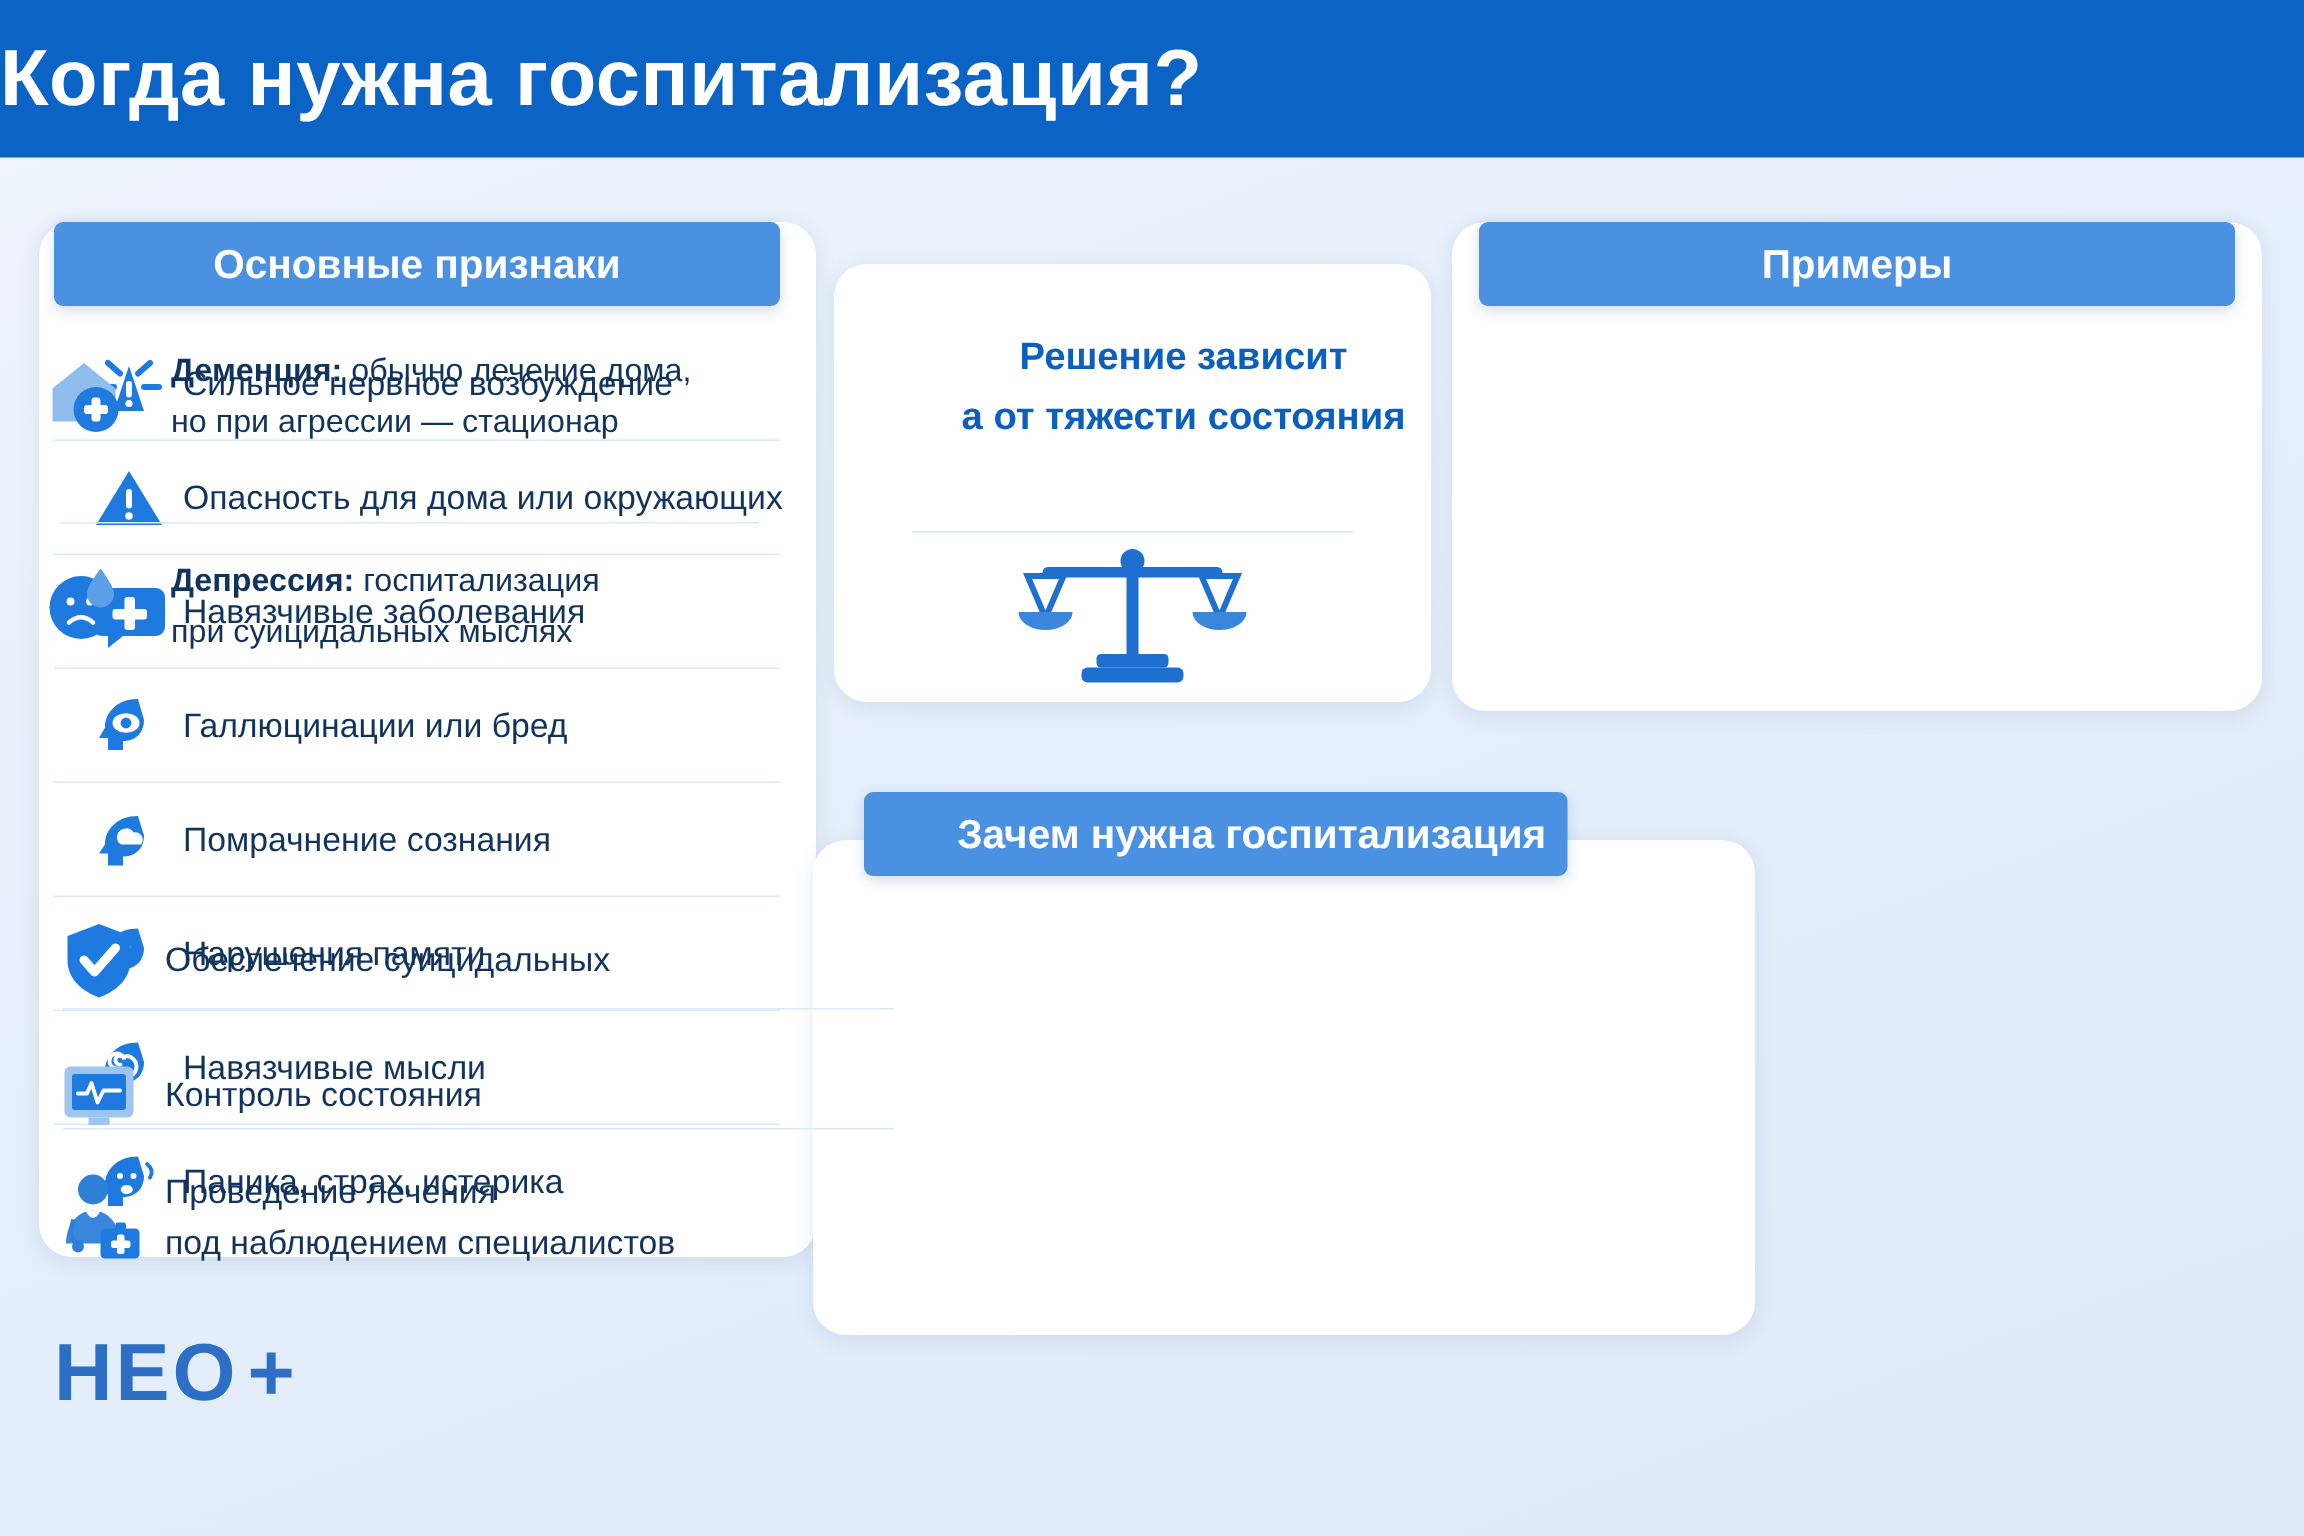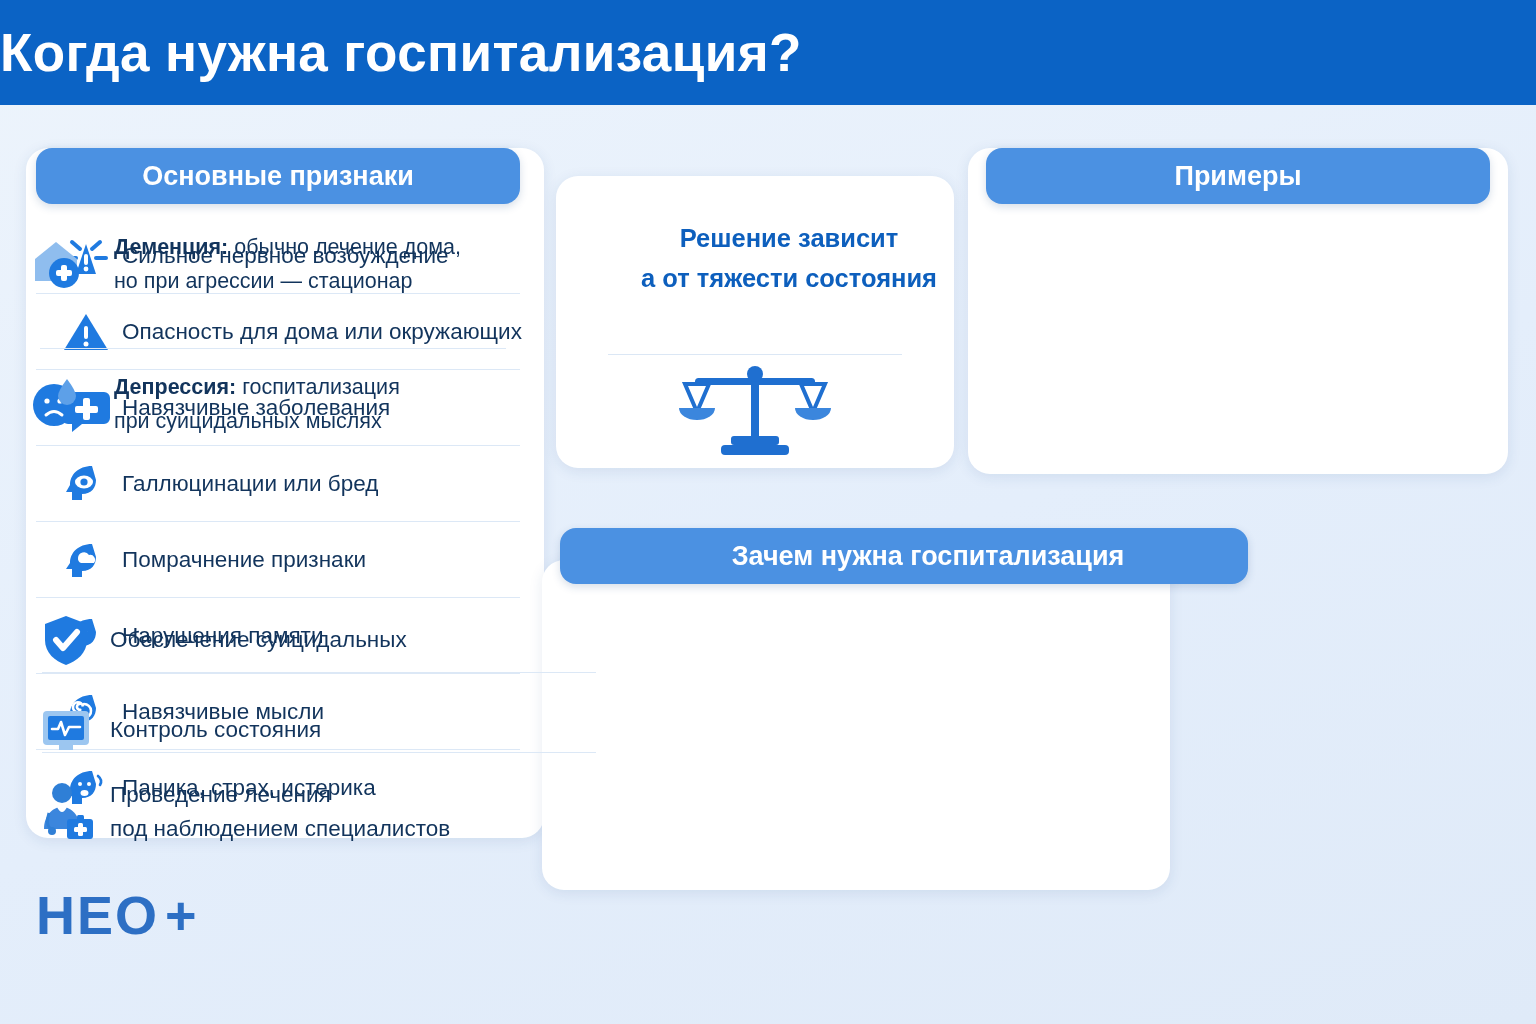--- a/index.html
+++ b/index.html
@@ -34,21 +34,21 @@
   
   .card {
     position: absolute;
     background: #ffffff;
     border-radius: 22px;
     box-shadow: 0 3px 14px rgba(30,70,130,0.10);
   }
   .card-title {
     position: absolute;
     background: #4b91e2;
-    border-radius: 16px;
+    border-radius: 6px;
     color: #fff;
     font-size: 27px;
     font-weight: bold;
     display: flex; align-items: center; justify-content: center;
     box-shadow: 0 3px 9px rgba(30,70,130,0.18);
     z-index: 5;
   }
 
   
   #signs-card { left: 26px; top: 148px; width: 518px; height: 690px; }
@@ -114,21 +114,21 @@
     font-size: 21.5px; color: #12345c; line-height: 34px;
   }
   .example-row .body b { color: #12345c; }
   .examples-sep {
     position: absolute; left: 40px; top: 348px; width: 466px; height: 1px;
     background: #dce8f6;
   }
 
   
   #why-card { left: 542px; top: 560px; width: 628px; height: 330px; }
-  #why-title { left: 560px; top: 528px; width: 688px; height: 56px; padding-left: 48px; }
+  #why-title { left: 576px; top: 528px; width: 469px; height: 56px; padding-left: 48px; }
   .why-row {
     position: absolute; left: 34px;
     width: 560px;
     display: flex; align-items: center;
   }
   #why-row-0 { top: 608px; }
   #why-row-1 { top: 698px; }
   #why-row-2 { top: 778px; align-items: center; }
   .why-row .ico {
     width: 64px; height: 64px; flex: 0 0 64px;
@@ -220,21 +220,21 @@
       <span class="txt">Галлюцинации или бред</span>
     </div>
 
     <div class="sign-row">
       <span class="ico">
         <svg width="52" height="52" viewBox="0 0 52 52">
           <path d="M32 10 C18 10 10 19 10 29 l-4 6 h6 v8 h10 v-6 c10 0 14 -7 14 -14 z" fill="#1f7ae0"></path>
           <path d="M18 24 a6 6 0 0 1 11 -3 a5 5 0 0 1 5 8 h-13 a5 5 0 0 1 -3 -5 z" fill="#fff"></path>
         </svg>
       </span>
-      <span class="txt">Помрачнение признаки</span>
+      <span class="txt">Помрачнение сознания</span>
     </div>
 
     <div class="sign-row">
       <span class="ico">
         <svg width="52" height="52" viewBox="0 0 52 52">
           <path d="M32 9 C18 9 10 18 10 28 l-4 6 h6 v8 h10 v-6 c10 0 14 -7 14 -14 z" fill="#1f7ae0"></path>
           <text x="22" y="31" font-family="Liberation Sans" font-size="20" font-weight="bold" fill="#fff" text-anchor="middle">?</text>
         </svg>
       </span>
       <span class="txt">Нарушения памяти</span>

